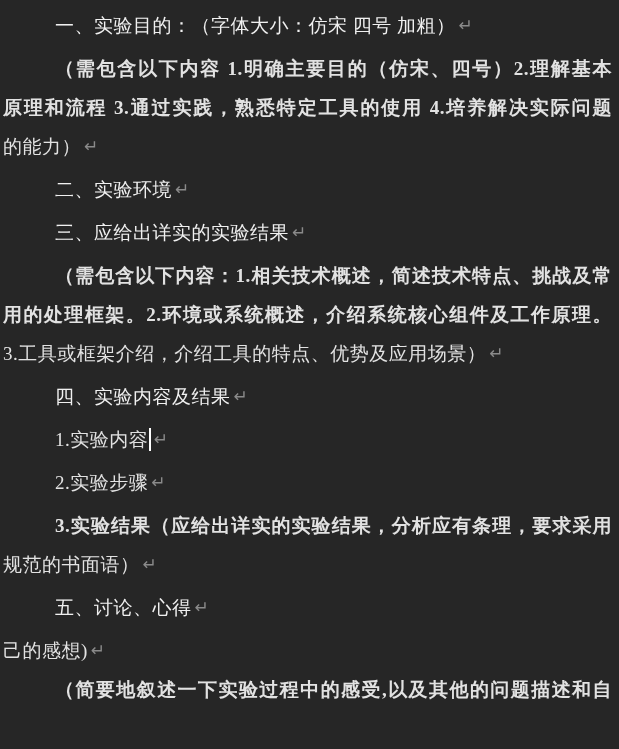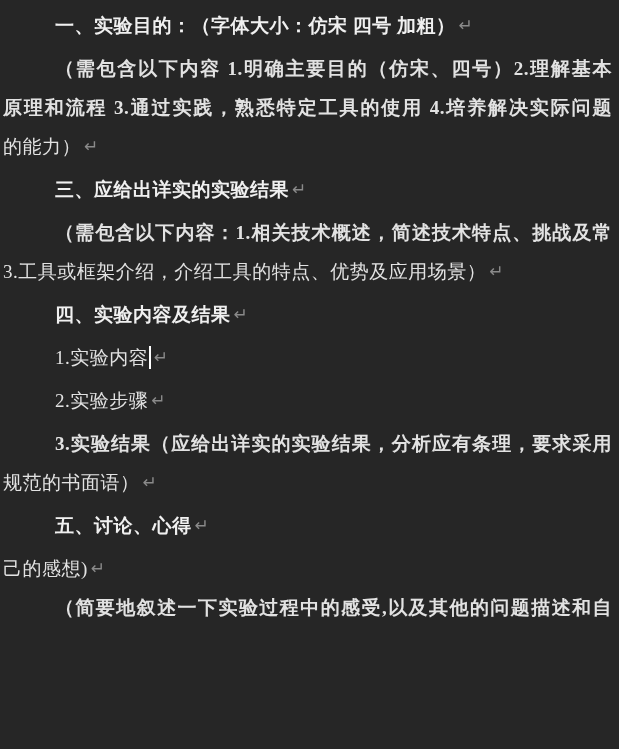--- a/index.html
+++ b/index.html
@@ -35,21 +35,21 @@
     white-space: normal;
     text-align: justify;
     text-align-last: justify;
     overflow: hidden;
     font-weight: bold;
   }
   .line.indent {
     text-indent: 52px;
   }
   .line.bold .txt {
-    font-weight: bold;
+    font-weight: normal;
     color: var(--fg-bold, #f0f0f0);
   }
   .txt {
     vertical-align: middle;
     line-height: 1;
   }
   .mark {
     color: var(--mark, #8a8a8a);
     font-size: 17px;
     margin-left: 3px;
@@ -73,24 +73,28 @@
   <div id="content">
       <div class="para">
         <div class="line bold indent"><span class="txt">一、实验目的：（字体大小：仿宋 四号 加粗）</span><span class="mark">↵</span></div>
       </div>
       <div class="para">
         <div class="line indent fill"><span class="txt">（需包含以下内容 1.明确主要目的（仿宋、四号）2.理解基本</span></div>
         <div class="line fill"><span class="txt">原理和流程 3.通过实践，熟悉特定工具的使用 4.培养解决实际问题</span></div>
         <div class="line"><span class="txt">的能力）</span><span class="mark">↵</span></div>
       </div>
       <div class="para">
+        <div class="line bold indent"><span class="txt">二、实验环境</span><span class="mark">↵</span></div>
+      </div>
+      <div class="para">
         <div class="line bold indent"><span class="txt">三、应给出详实的实验结果</span><span class="mark">↵</span></div>
       </div>
       <div class="para">
         <div class="line indent fill"><span class="txt">（需包含以下内容：1.相关技术概述，简述技术特点、挑战及常</span></div>
+        <div class="line fill"><span class="txt">用的处理框架。2.环境或系统概述，介绍系统核心组件及工作原理。</span></div>
         <div class="line"><span class="txt">3.工具或框架介绍，介绍工具的特点、优势及应用场景）</span><span class="mark">↵</span></div>
       </div>
       <div class="para">
         <div class="line bold indent"><span class="txt">四、实验内容及结果</span><span class="mark">↵</span></div>
       </div>
       <div class="para">
         <div class="line indent"><span class="txt">1.实验内容</span><span class="caret"></span><span class="mark">↵</span></div>
       </div>
       <div class="para">
         <div class="line indent"><span class="txt">2.实验步骤</span><span class="mark">↵</span></div>

